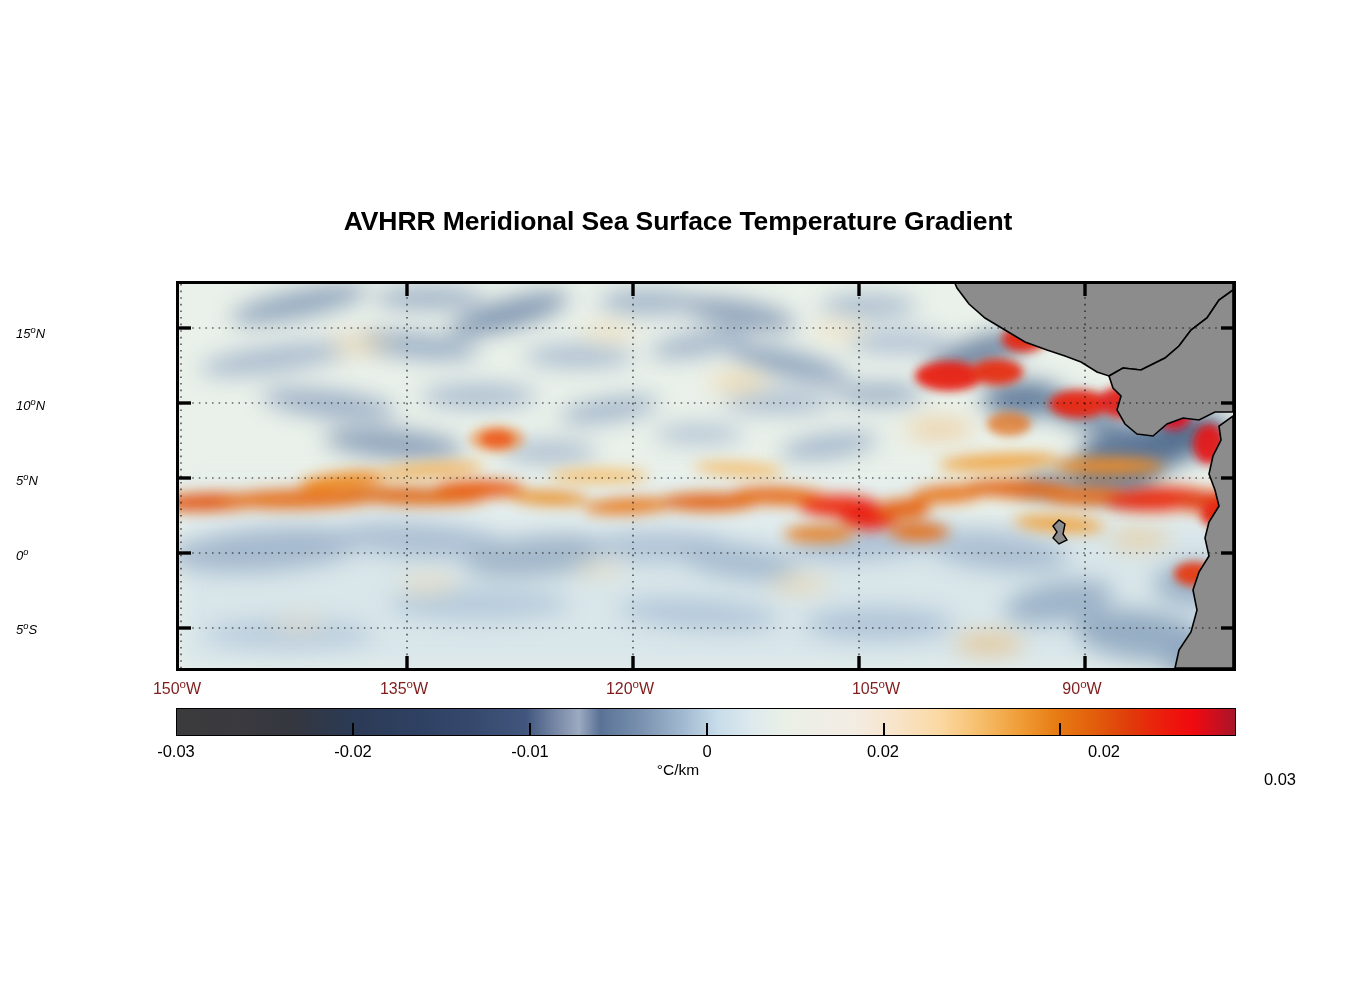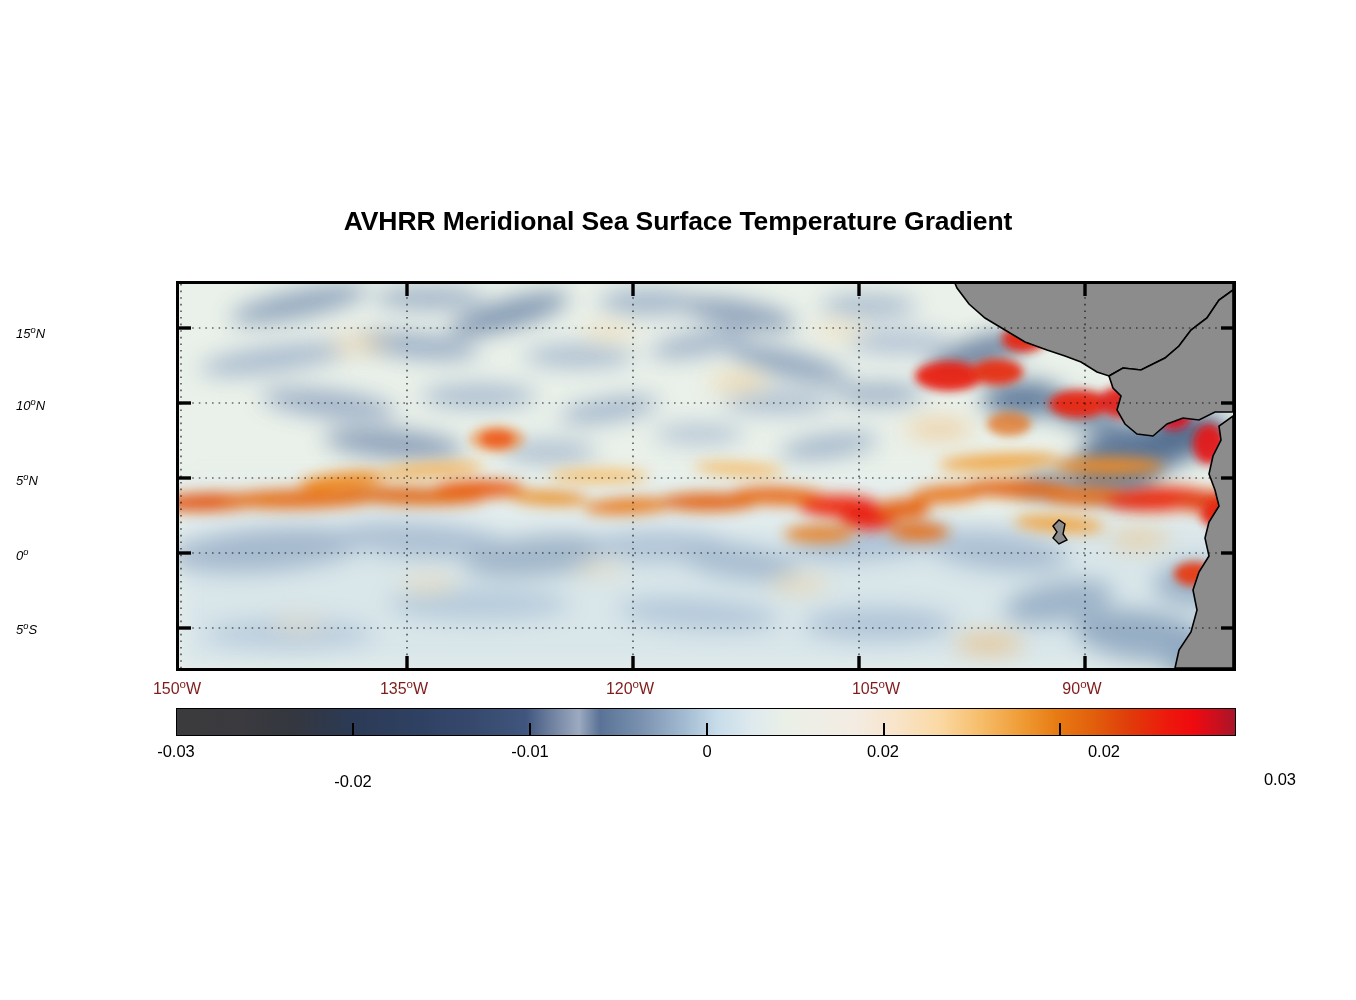--- a/index.html
+++ b/index.html
@@ -347,21 +347,22 @@
     </svg>
   </div>
 
   <div class="cb-tick" style="left:352px; top:723px; height:13px;"></div>
   <div class="cb-tick" style="left:529px; top:723px; height:13px;"></div>
   <div class="cb-tick" style="left:706px; top:723px; height:13px;"></div>
   <div class="cb-tick" style="left:883px; top:723px; height:13px;"></div>
   <div class="cb-tick" style="left:1059px; top:723px; height:13px;"></div>
 
   <div class="cbtick-label" style="left:116px; top:742px;">-0.03</div>
-  <div class="cbtick-label" style="left:293px; top:742px;margin-top:30px;">-0.02</div>
+  <div class="cbtick-label" style="left:293px; top:742px;">-0.02</div>
   <div class="cbtick-label" style="left:470px; top:742px;">-0.01</div>
   <div class="cbtick-label" style="left:647px; top:742px;">0</div>
   <div class="cbtick-label" style="left:823px; top:742px;">0.02</div>
   <div class="cbtick-label" style="left:1000px; top:742px;text-align:right;">0.02</div>
   <div class="cbtick-label" style="left:1176px; top:770px;text-align:right;">0.03</div>
 
+  <div id="cb-unit">°C/km</div>
 
 </div>
 
 </body></html>

